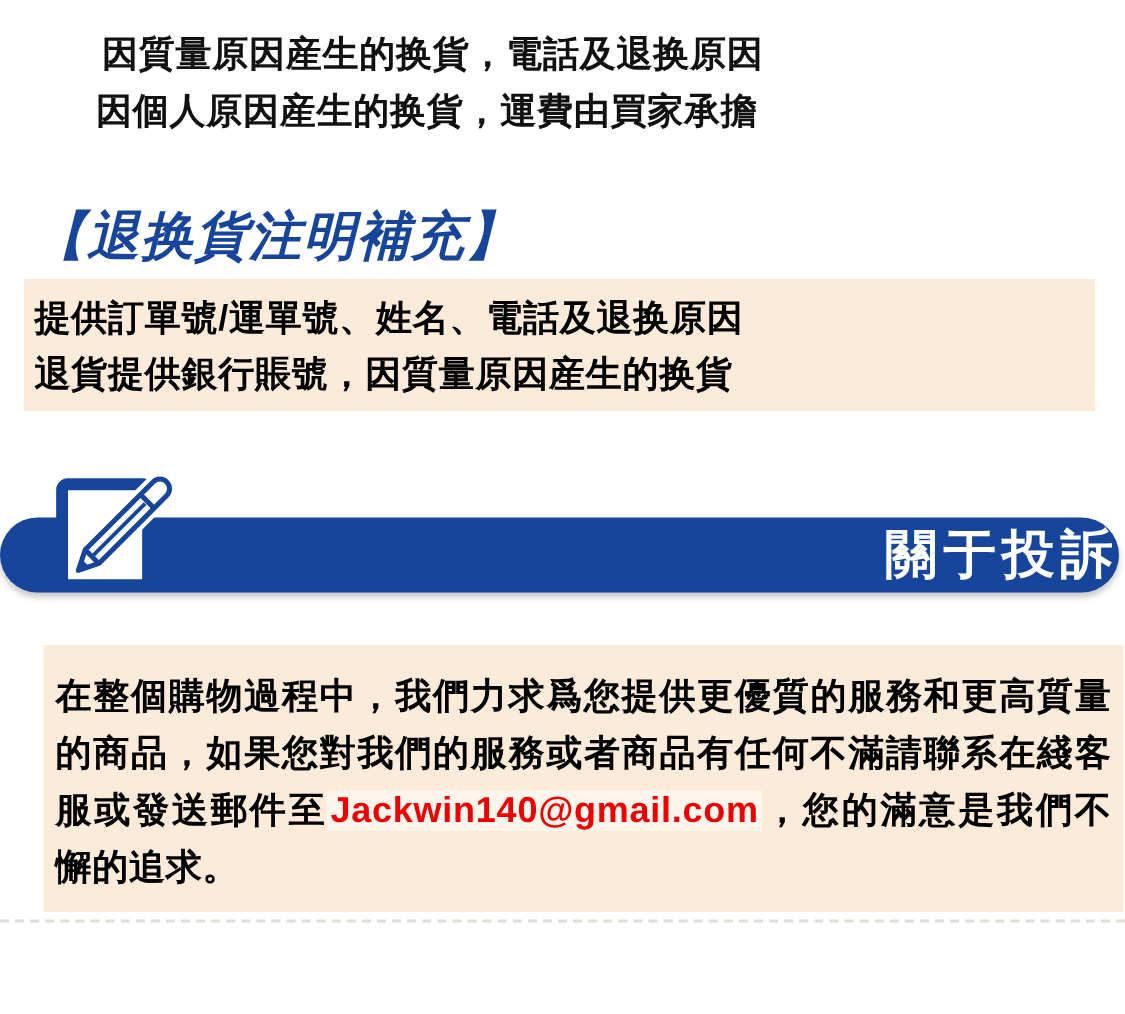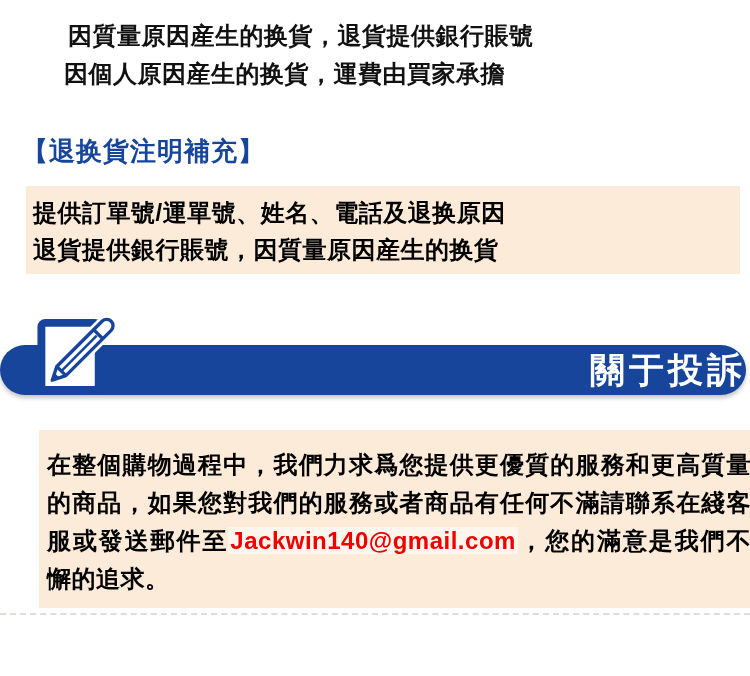--- a/index.html
+++ b/index.html
@@ -11,28 +11,27 @@
   }
   .note{
     position:absolute;
     font-size:24px;font-weight:bold;color:#111;
     white-space:nowrap;letter-spacing:0.5px;
   }
   .note-1{left:68px;top:20px;}
   .note-2{left:64px;top:58px;}
   .section-heading{
     position:absolute;left:22px;top:134px;
-    font-size:26px;font-weight:bold;
+    font-size:35px;font-weight:bold;
     color:var(--accent,#17459c);
-    white-space:nowrap;letter-spacing:1px;
+    white-space:nowrap;letter-spacing:1px;font-style:italic;
   }
   .cream-box{
     position:absolute;background:var(--box-bg,#fcebd9);
     box-sizing:border-box;
-    margin-left:10px;
   }
   .box-return{
     left:16px;top:186px;width:714px;height:88px;
     padding:8px 7px 0 7px;
     font-size:24px;font-weight:bold;line-height:37px;
   }
   .box-return p{margin:0;white-space:nowrap;letter-spacing:0.5px;}
   .banner{
     position:absolute;left:0;top:345px;width:746px;height:50px;
     background:var(--accent,#17459c);
@@ -62,21 +61,21 @@
     text-decoration:none;
   }
   .dashed-divider{
     position:absolute;left:0;top:613px;width:750px;height:0;
     border-top:2px dashed #e4ddd4;
   }
 </style>
 </head>
 <body style="--accent: #17459c; --box-bg: #fcebd9; --email-red: #ee0000; --page-bg: #ffffff;">
 
-<div class="note note-1">因質量原因産生的换貨，退貨提供銀行賬號</div>
+<div class="note note-1">因質量原因産生的换貨，電話及退换原因</div>
 <div class="note note-2">因個人原因産生的换貨，運費由買家承擔</div>
 
 <div class="section-heading">【退换貨注明補充】</div>
 
 <div class="cream-box box-return">
   <p>提供訂單號/運單號、姓名、電話及退换原因</p>
   <p>退貨提供銀行賬號，因質量原因産生的换貨</p>
 </div>
 
 <div class="banner">

